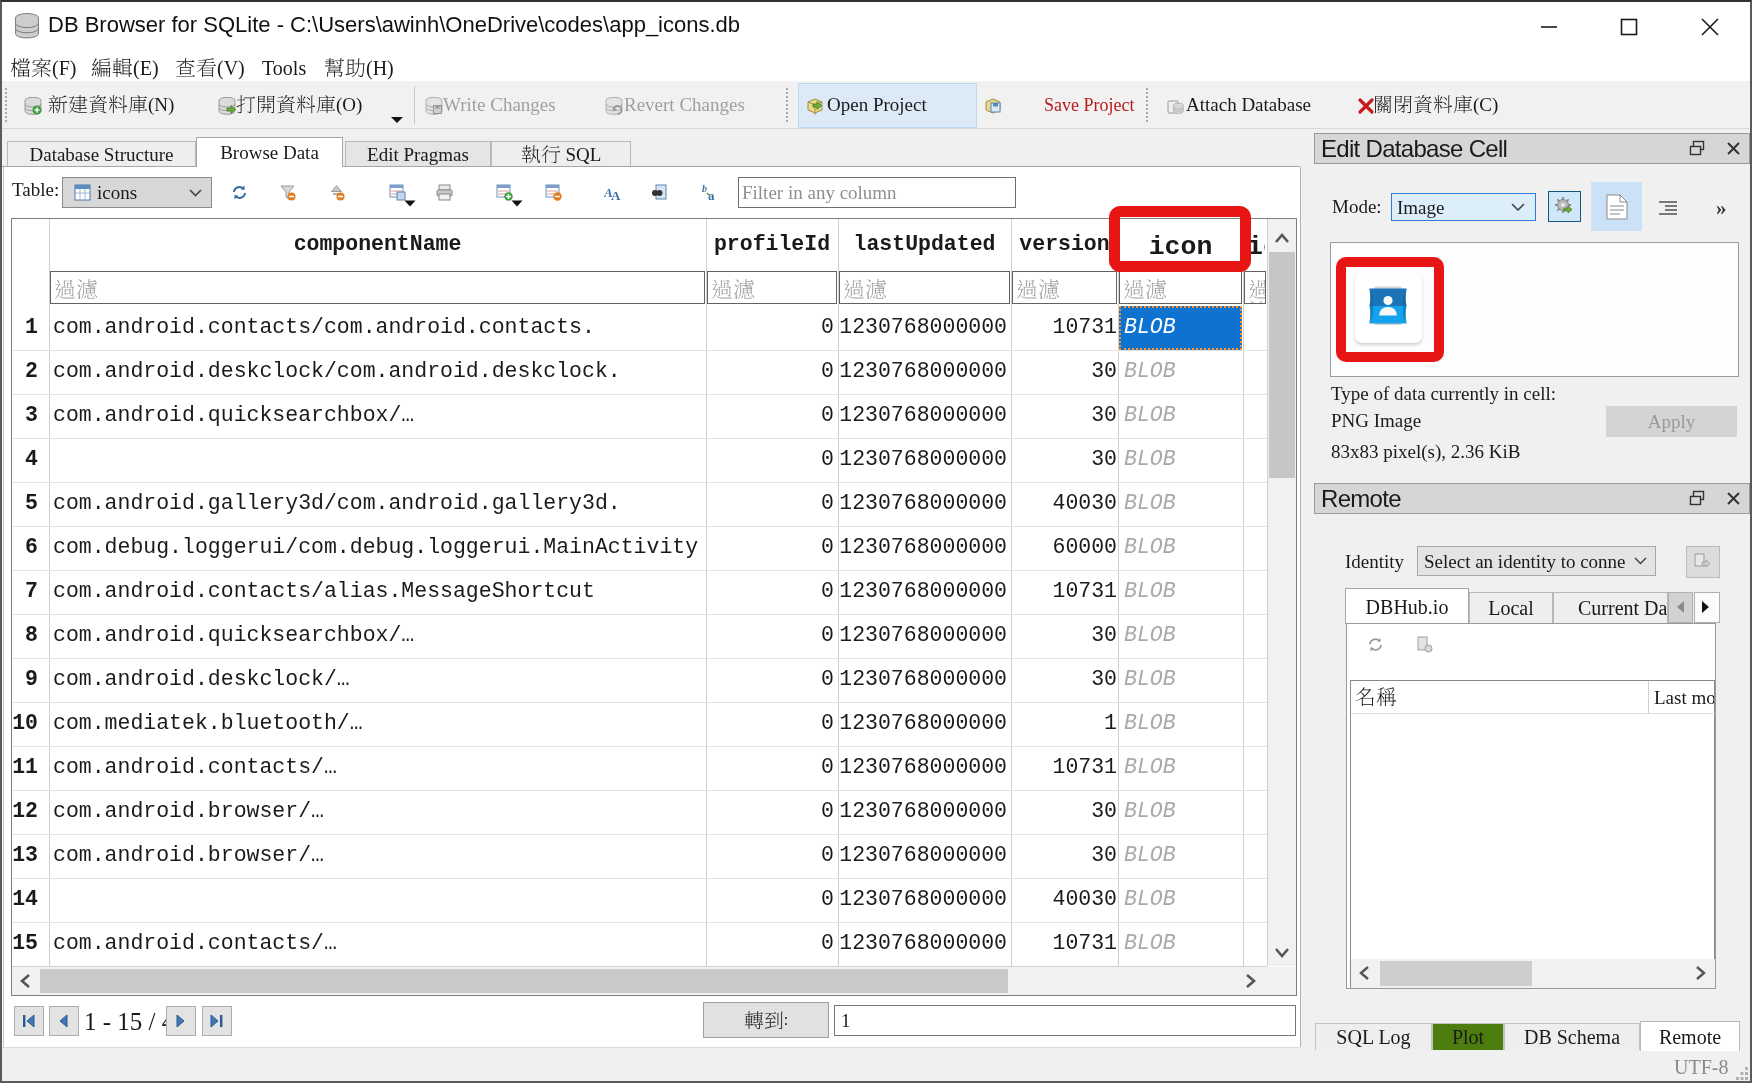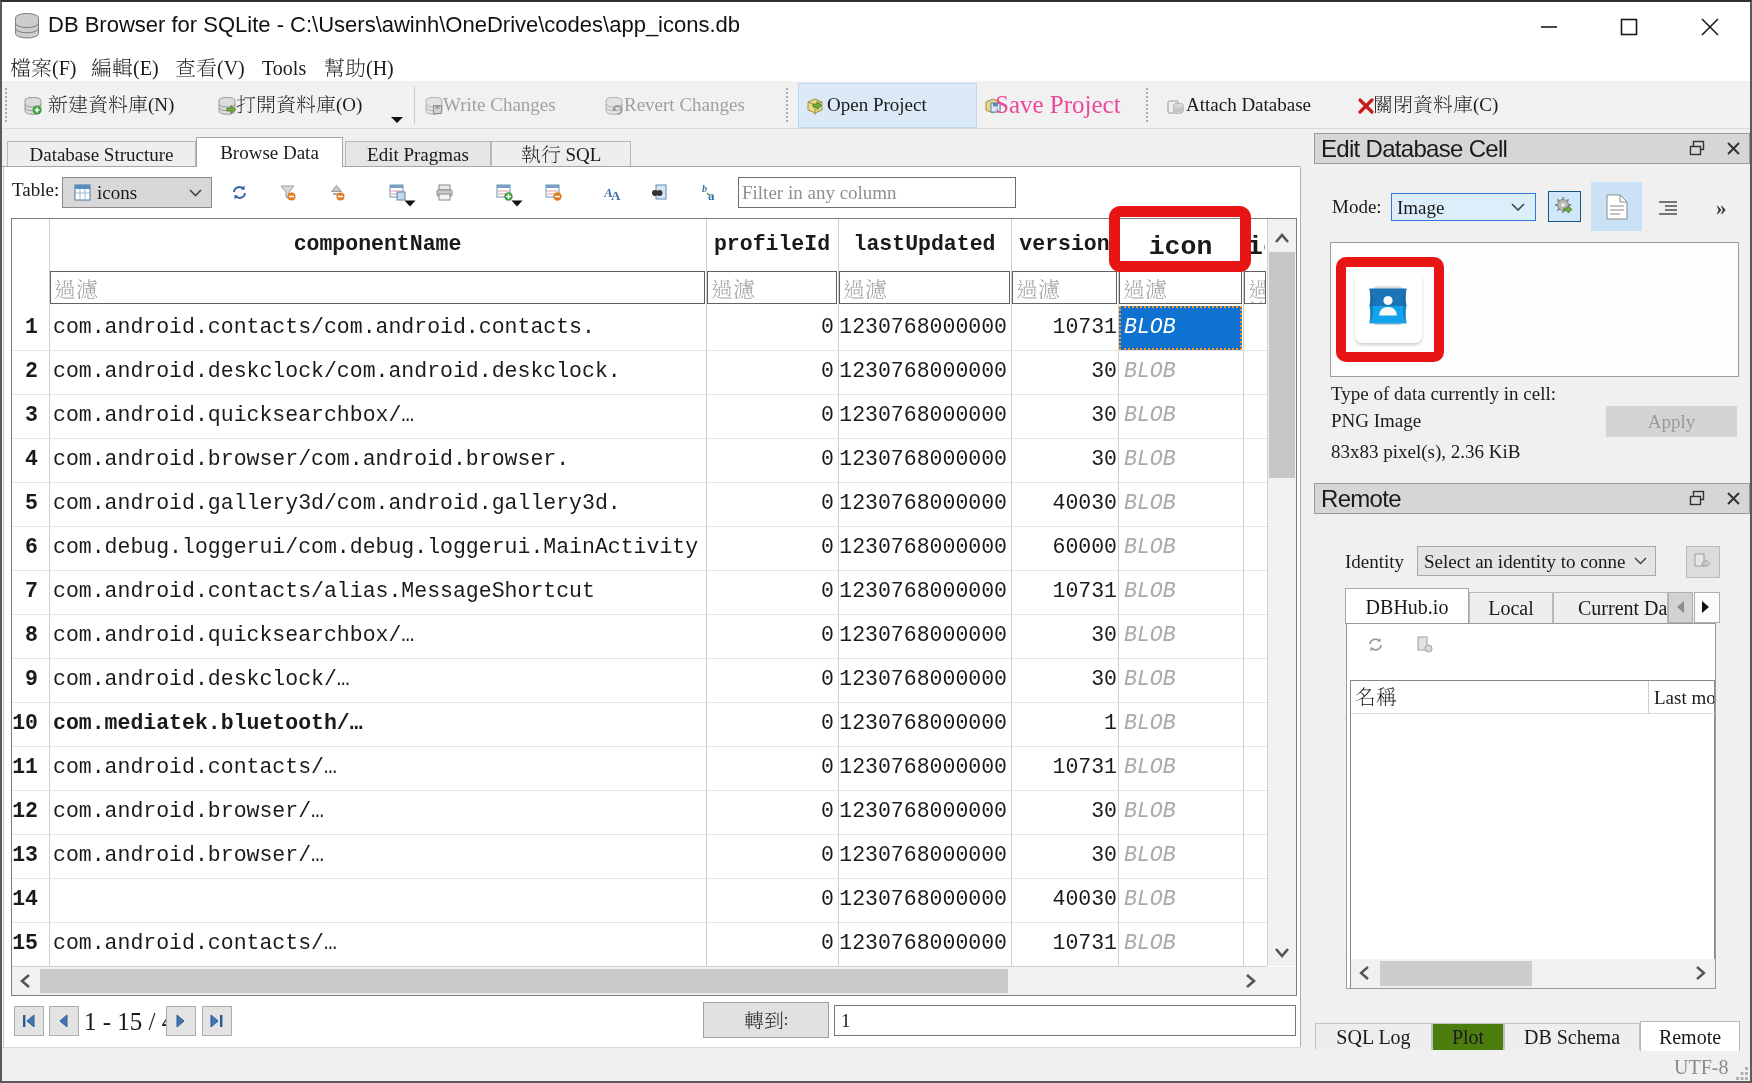--- a/index.html
+++ b/index.html
@@ -185,21 +185,21 @@
       <path d="M2 5l7-3 7 3v8l-7 3-7-3z" fill="#e8d98a" stroke="#a08f3c"></path>
       <path d="M2 5l7 3 7-3M9 8v10" fill="none" stroke="#a08f3c"></path>
       <path d="M8 9h4v-2.5l4.5 4-4.5 4V12H8z" fill="#6fae3c" stroke="#3f7320" stroke-width="0.8" transform="translate(-1,-2)"></path>
     </svg>
     <div class="ser" style="position:absolute;left:827px;top:81px;height:47px;display:flex;align-items:center;font-size:19px;color:#1a1a1a">Open Project</div>
     <svg style="position:absolute;left:984px;top:97px;width:18px;height:18px;" viewBox="0 0 18 18">
       <path d="M2 5l7-3 7 3v8l-7 3-7-3z" fill="#e8d98a" stroke="#a08f3c"></path>
       <rect x="7" y="6" width="9" height="9" fill="#dce9f6" stroke="#5b87b5"></rect>
       <rect x="9" y="6" width="5" height="3.5" fill="#5b87b5"></rect>
     </svg>
-    <div class="ser" style="position:absolute;left:995px;top:81px;height:47px;display:flex;align-items:center;font-size:25px;color:#ec4899">Save Project</div>
+    <div class="ser" style="position:absolute;left:1044px;top:81px;height:47px;display:flex;align-items:center;font-size:18px;color:#b91c1c">Save Project</div>
     <svg style="position:absolute;left:1166px;top:97px;width:18px;height:18px;" viewBox="0 0 18 18">
       <rect x="2" y="4" width="10" height="12" rx="1" fill="#efefef" stroke="#9a9a9a"></rect>
       <g transform="translate(7,6) scale(0.6)">
         <ellipse cx="9.0" cy="3.2399999999999998" rx="7.92" ry="2.88" fill="#d8d8d8" stroke="#9a9a9a" stroke-width="1"></ellipse>
         <path d="M1.08 3.2399999999999998 V14.4 a7.92 2.88 0 0 0 15.84 0 V3.2399999999999998" fill="#d8d8d8" stroke="#9a9a9a" stroke-width="1"></path>
         <path d="M1.08 7.2 a7.92 2.88 0 0 0 15.84 0 M1.08 10.799999999999999 a7.92 2.88 0 0 0 15.84 0" fill="none" stroke="#9a9a9a" stroke-width="1"></path>
       </g>
     </svg>
     <div class="ser" style="position:absolute;left:1186px;top:81px;height:47px;display:flex;align-items:center;font-size:19px;color:#1a1a1a">Attach Database</div>
     <svg style="position:absolute;left:1357px;top:97px;width:18px;height:18px;" viewBox="0 0 18 18">
@@ -376,21 +376,20 @@
     <div class="mono vctr" style="position:absolute;left:1124px;top:350px;width:110px;height:44px;font-style:italic;color:#a9a9a9">BLOB</div>
     <div style="position:absolute;left:12px;top:350px;width:1255px;height:1px;background:#e4e4e4"></div>
     <div class="mono" style="position:absolute;left:11px;top:394px;width:38px;height:44px;display:flex;align-items:center;justify-content:flex-end;padding-right:11px;font-weight:bold">3</div>
     <div class="mono vctr" style="position:absolute;left:53px;top:394px;width:650px;height:44px;">com.android.quicksearchbox/…</div>
     <div class="mono vctr" style="position:absolute;left:706px;top:394px;width:128px;height:44px;justify-content:flex-end">0</div>
     <div class="mono vctr" style="position:absolute;left:838px;top:394px;width:169px;height:44px;justify-content:flex-end">1230768000000</div>
     <div class="mono vctr" style="position:absolute;left:1011px;top:394px;width:106px;height:44px;justify-content:flex-end">30</div>
     <div class="mono vctr" style="position:absolute;left:1124px;top:394px;width:110px;height:44px;font-style:italic;color:#a9a9a9">BLOB</div>
     <div style="position:absolute;left:12px;top:394px;width:1255px;height:1px;background:#e4e4e4"></div>
     <div class="mono" style="position:absolute;left:11px;top:438px;width:38px;height:44px;display:flex;align-items:center;justify-content:flex-end;padding-right:11px;font-weight:bold">4</div>
-    <div class="mono vctr" style="position:absolute;left:53px;top:438px;width:650px;height:44px;">com.android.browser/com.android.browser.</div>
     <div class="mono vctr" style="position:absolute;left:706px;top:438px;width:128px;height:44px;justify-content:flex-end">0</div>
     <div class="mono vctr" style="position:absolute;left:838px;top:438px;width:169px;height:44px;justify-content:flex-end">1230768000000</div>
     <div class="mono vctr" style="position:absolute;left:1011px;top:438px;width:106px;height:44px;justify-content:flex-end">30</div>
     <div class="mono vctr" style="position:absolute;left:1124px;top:438px;width:110px;height:44px;font-style:italic;color:#a9a9a9">BLOB</div>
     <div style="position:absolute;left:12px;top:438px;width:1255px;height:1px;background:#e4e4e4"></div>
     <div class="mono" style="position:absolute;left:11px;top:482px;width:38px;height:44px;display:flex;align-items:center;justify-content:flex-end;padding-right:11px;font-weight:bold">5</div>
     <div class="mono vctr" style="position:absolute;left:53px;top:482px;width:650px;height:44px;">com.android.gallery3d/com.android.gallery3d.</div>
     <div class="mono vctr" style="position:absolute;left:706px;top:482px;width:128px;height:44px;justify-content:flex-end">0</div>
     <div class="mono vctr" style="position:absolute;left:838px;top:482px;width:169px;height:44px;justify-content:flex-end">1230768000000</div>
     <div class="mono vctr" style="position:absolute;left:1011px;top:482px;width:106px;height:44px;justify-content:flex-end">40030</div>
@@ -418,21 +417,21 @@
     <div class="mono vctr" style="position:absolute;left:1124px;top:614px;width:110px;height:44px;font-style:italic;color:#a9a9a9">BLOB</div>
     <div style="position:absolute;left:12px;top:614px;width:1255px;height:1px;background:#e4e4e4"></div>
     <div class="mono" style="position:absolute;left:11px;top:658px;width:38px;height:44px;display:flex;align-items:center;justify-content:flex-end;padding-right:11px;font-weight:bold">9</div>
     <div class="mono vctr" style="position:absolute;left:53px;top:658px;width:650px;height:44px;">com.android.deskclock/…</div>
     <div class="mono vctr" style="position:absolute;left:706px;top:658px;width:128px;height:44px;justify-content:flex-end">0</div>
     <div class="mono vctr" style="position:absolute;left:838px;top:658px;width:169px;height:44px;justify-content:flex-end">1230768000000</div>
     <div class="mono vctr" style="position:absolute;left:1011px;top:658px;width:106px;height:44px;justify-content:flex-end">30</div>
     <div class="mono vctr" style="position:absolute;left:1124px;top:658px;width:110px;height:44px;font-style:italic;color:#a9a9a9">BLOB</div>
     <div style="position:absolute;left:12px;top:658px;width:1255px;height:1px;background:#e4e4e4"></div>
     <div class="mono" style="position:absolute;left:11px;top:702px;width:38px;height:44px;display:flex;align-items:center;justify-content:flex-end;padding-right:11px;font-weight:bold">10</div>
-    <div class="mono vctr" style="position:absolute;left:53px;top:702px;width:650px;height:44px;font-weight:bold;">com.mediatek.bluetooth/…</div>
+    <div class="mono vctr" style="position:absolute;left:53px;top:702px;width:650px;height:44px;">com.mediatek.bluetooth/…</div>
     <div class="mono vctr" style="position:absolute;left:706px;top:702px;width:128px;height:44px;justify-content:flex-end">0</div>
     <div class="mono vctr" style="position:absolute;left:838px;top:702px;width:169px;height:44px;justify-content:flex-end">1230768000000</div>
     <div class="mono vctr" style="position:absolute;left:1011px;top:702px;width:106px;height:44px;justify-content:flex-end">1</div>
     <div class="mono vctr" style="position:absolute;left:1124px;top:702px;width:110px;height:44px;font-style:italic;color:#a9a9a9">BLOB</div>
     <div style="position:absolute;left:12px;top:702px;width:1255px;height:1px;background:#e4e4e4"></div>
     <div class="mono" style="position:absolute;left:11px;top:746px;width:38px;height:44px;display:flex;align-items:center;justify-content:flex-end;padding-right:11px;font-weight:bold">11</div>
     <div class="mono vctr" style="position:absolute;left:53px;top:746px;width:650px;height:44px;">com.android.contacts/…</div>
     <div class="mono vctr" style="position:absolute;left:706px;top:746px;width:128px;height:44px;justify-content:flex-end">0</div>
     <div class="mono vctr" style="position:absolute;left:838px;top:746px;width:169px;height:44px;justify-content:flex-end">1230768000000</div>
     <div class="mono vctr" style="position:absolute;left:1011px;top:746px;width:106px;height:44px;justify-content:flex-end">10731</div>

